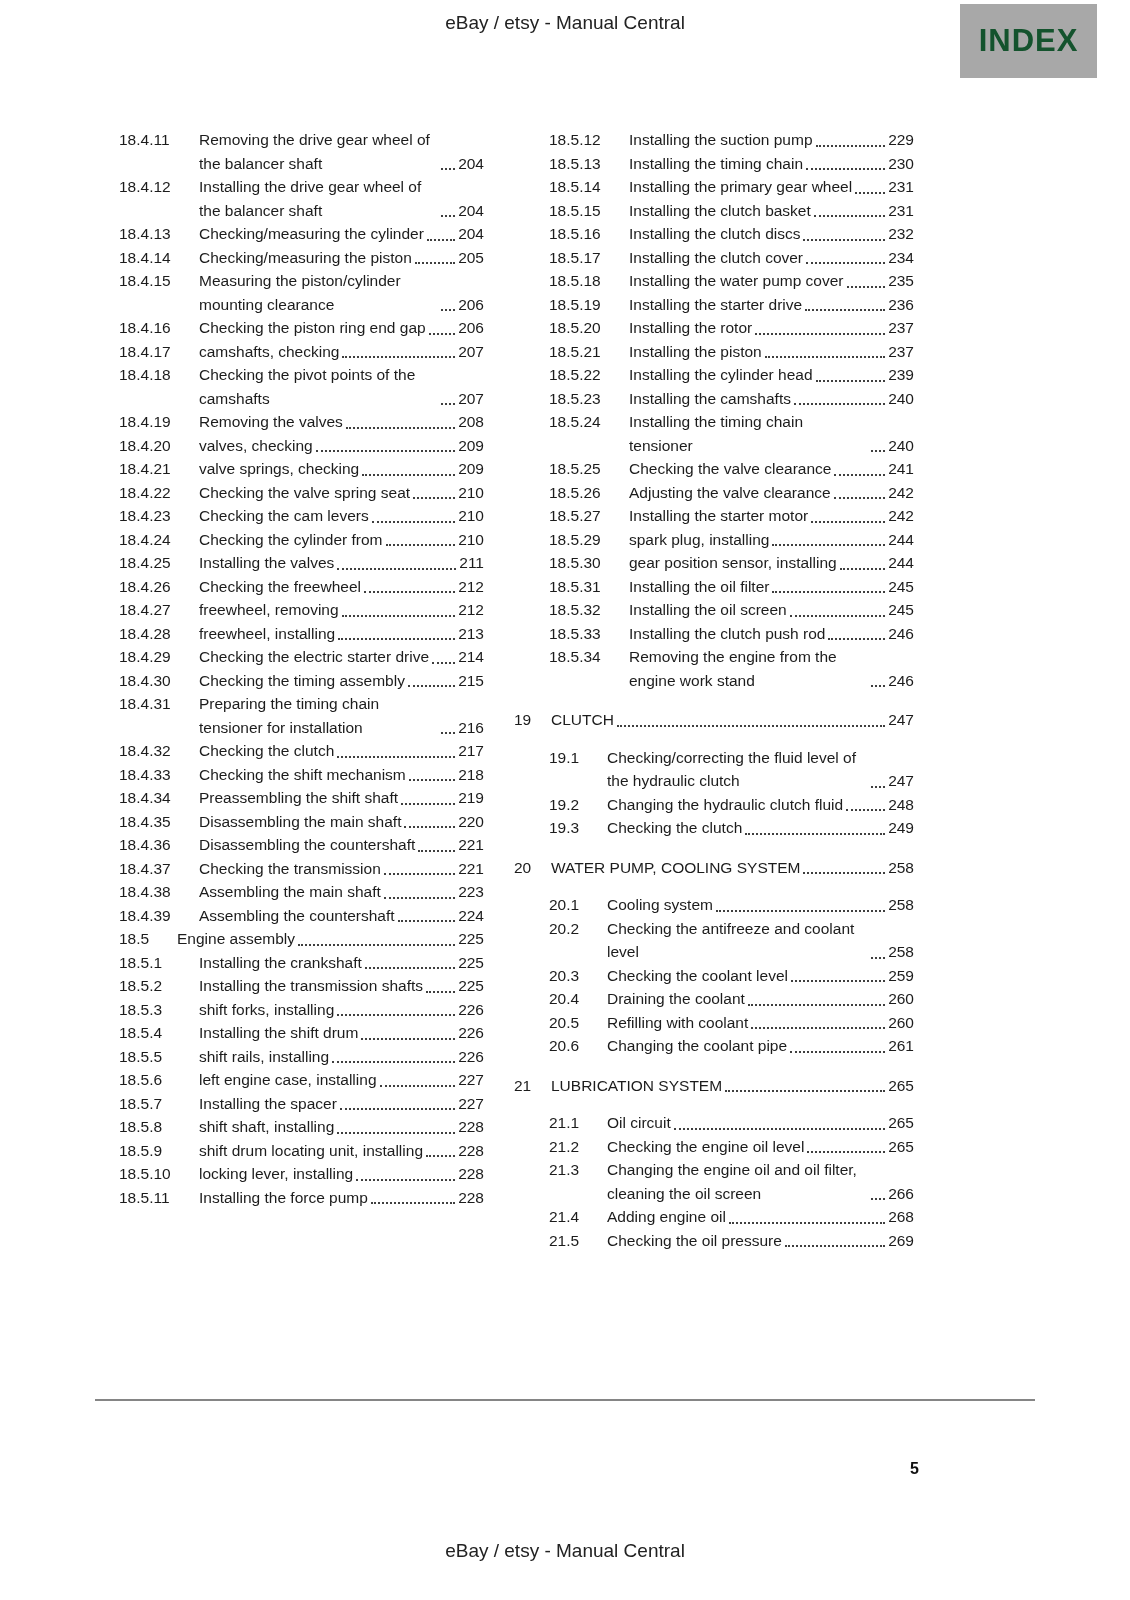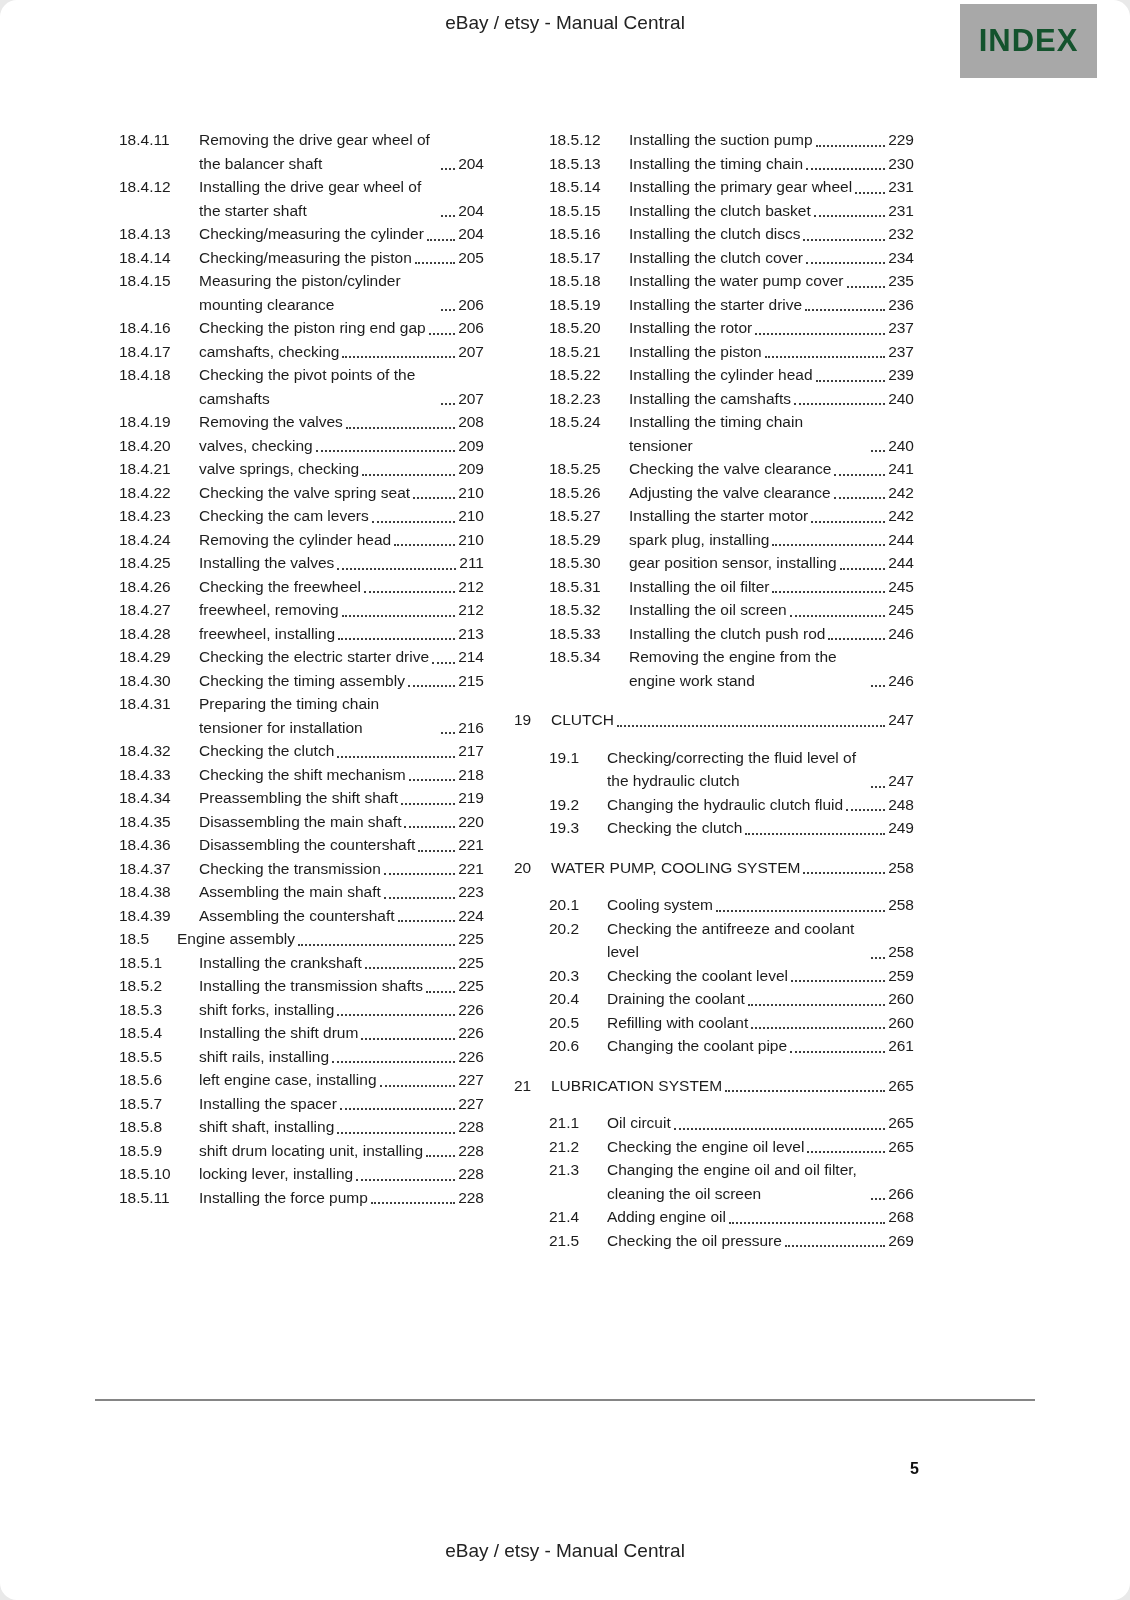--- a/index.html
+++ b/index.html
@@ -1,19 +1,19 @@
 <!DOCTYPE html>
 <html><head>
 <meta charset="utf-8">
 <style>
   html,body { margin:0; padding:0; background:#e9e9e9; }
   .page {
     position:relative; width:1130px; height:1600px; margin:0 auto;
     background:#ffffff; overflow:hidden;
-    font-family:"Liberation Sans", sans-serif; color:#1c1c1c;border-radius:17px;
+    font-family:"Liberation Sans", sans-serif; color:#1c1c1c;
   }
   .header-title {
     position:absolute; top:12px; left:0; width:100%;
     text-align:center; font-size:19px; color:#222;
   }
   .index-box {
     position:absolute; top:4px; right:33px; width:137px; height:74px;
     background:#a8a8a8; display:flex; align-items:center; justify-content:center;
   }
   .index-label { font-size:31px; font-weight:bold; color:#14532d; letter-spacing:1px; }
@@ -68,21 +68,21 @@
   <div class="toc">
       <div class="toc-col">
         <div class="entry level3">
           <span class="e-num">18.4.11</span>
           <span class="e-title">Removing the drive gear wheel of the balancer shaft</span>
           <span class="e-dots"></span>
           <span class="e-page">204</span>
         </div>
         <div class="entry level3">
           <span class="e-num">18.4.12</span>
-          <span class="e-title">Installing the drive gear wheel of the starter shaft</span>
+          <span class="e-title">Installing the drive gear wheel of the balancer shaft</span>
           <span class="e-dots"></span>
           <span class="e-page">204</span>
         </div>
         <div class="entry level3">
           <span class="e-num">18.4.13</span>
           <span class="e-title">Checking/measuring the cylinder</span>
           <span class="e-dots"></span>
           <span class="e-page">204</span>
         </div>
         <div class="entry level3">
@@ -140,21 +140,21 @@
           <span class="e-page">210</span>
         </div>
         <div class="entry level3">
           <span class="e-num">18.4.23</span>
           <span class="e-title">Checking the cam levers</span>
           <span class="e-dots"></span>
           <span class="e-page">210</span>
         </div>
         <div class="entry level3">
           <span class="e-num">18.4.24</span>
-          <span class="e-title">Removing the cylinder head</span>
+          <span class="e-title">Checking the cylinder from</span>
           <span class="e-dots"></span>
           <span class="e-page">210</span>
         </div>
         <div class="entry level3">
           <span class="e-num">18.4.25</span>
           <span class="e-title">Installing the valves</span>
           <span class="e-dots"></span>
           <span class="e-page">211</span>
         </div>
         <div class="entry level3">
@@ -375,21 +375,21 @@
           <span class="e-dots"></span>
           <span class="e-page">237</span>
         </div>
         <div class="entry level3">
           <span class="e-num">18.5.22</span>
           <span class="e-title">Installing the cylinder head</span>
           <span class="e-dots"></span>
           <span class="e-page">239</span>
         </div>
         <div class="entry level3">
-          <span class="e-num">18.2.23</span>
+          <span class="e-num">18.5.23</span>
           <span class="e-title">Installing the camshafts</span>
           <span class="e-dots"></span>
           <span class="e-page">240</span>
         </div>
         <div class="entry level3">
           <span class="e-num">18.5.24</span>
           <span class="e-title">Installing the timing chain tensioner</span>
           <span class="e-dots"></span>
           <span class="e-page">240</span>
         </div>

